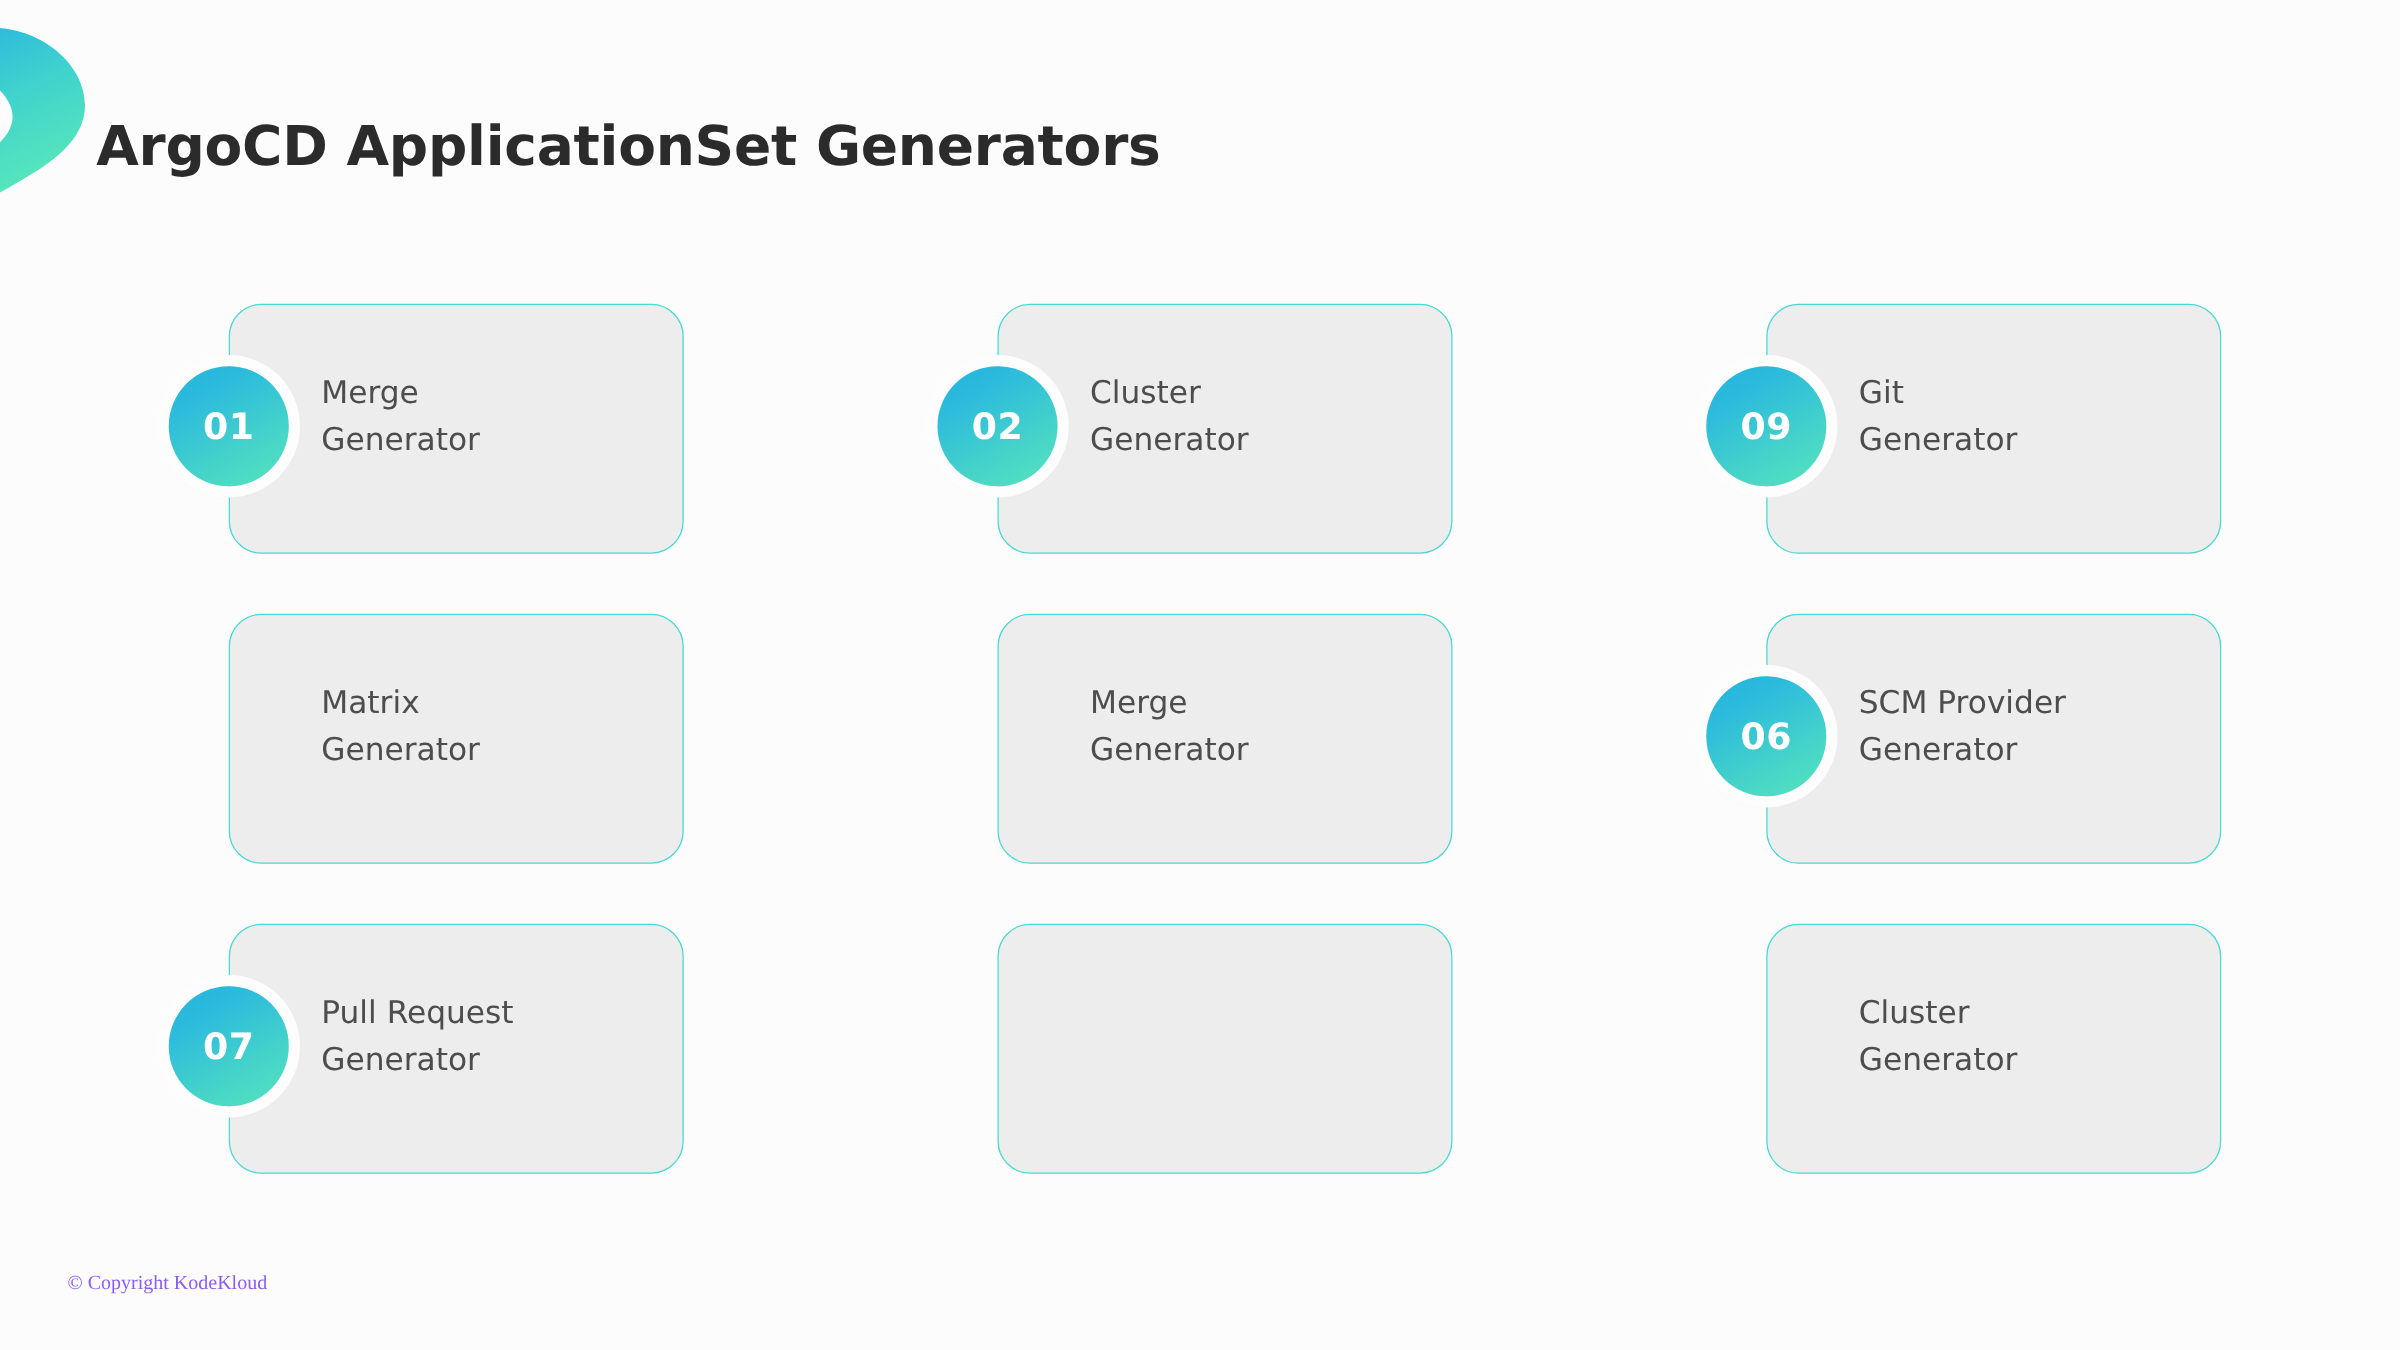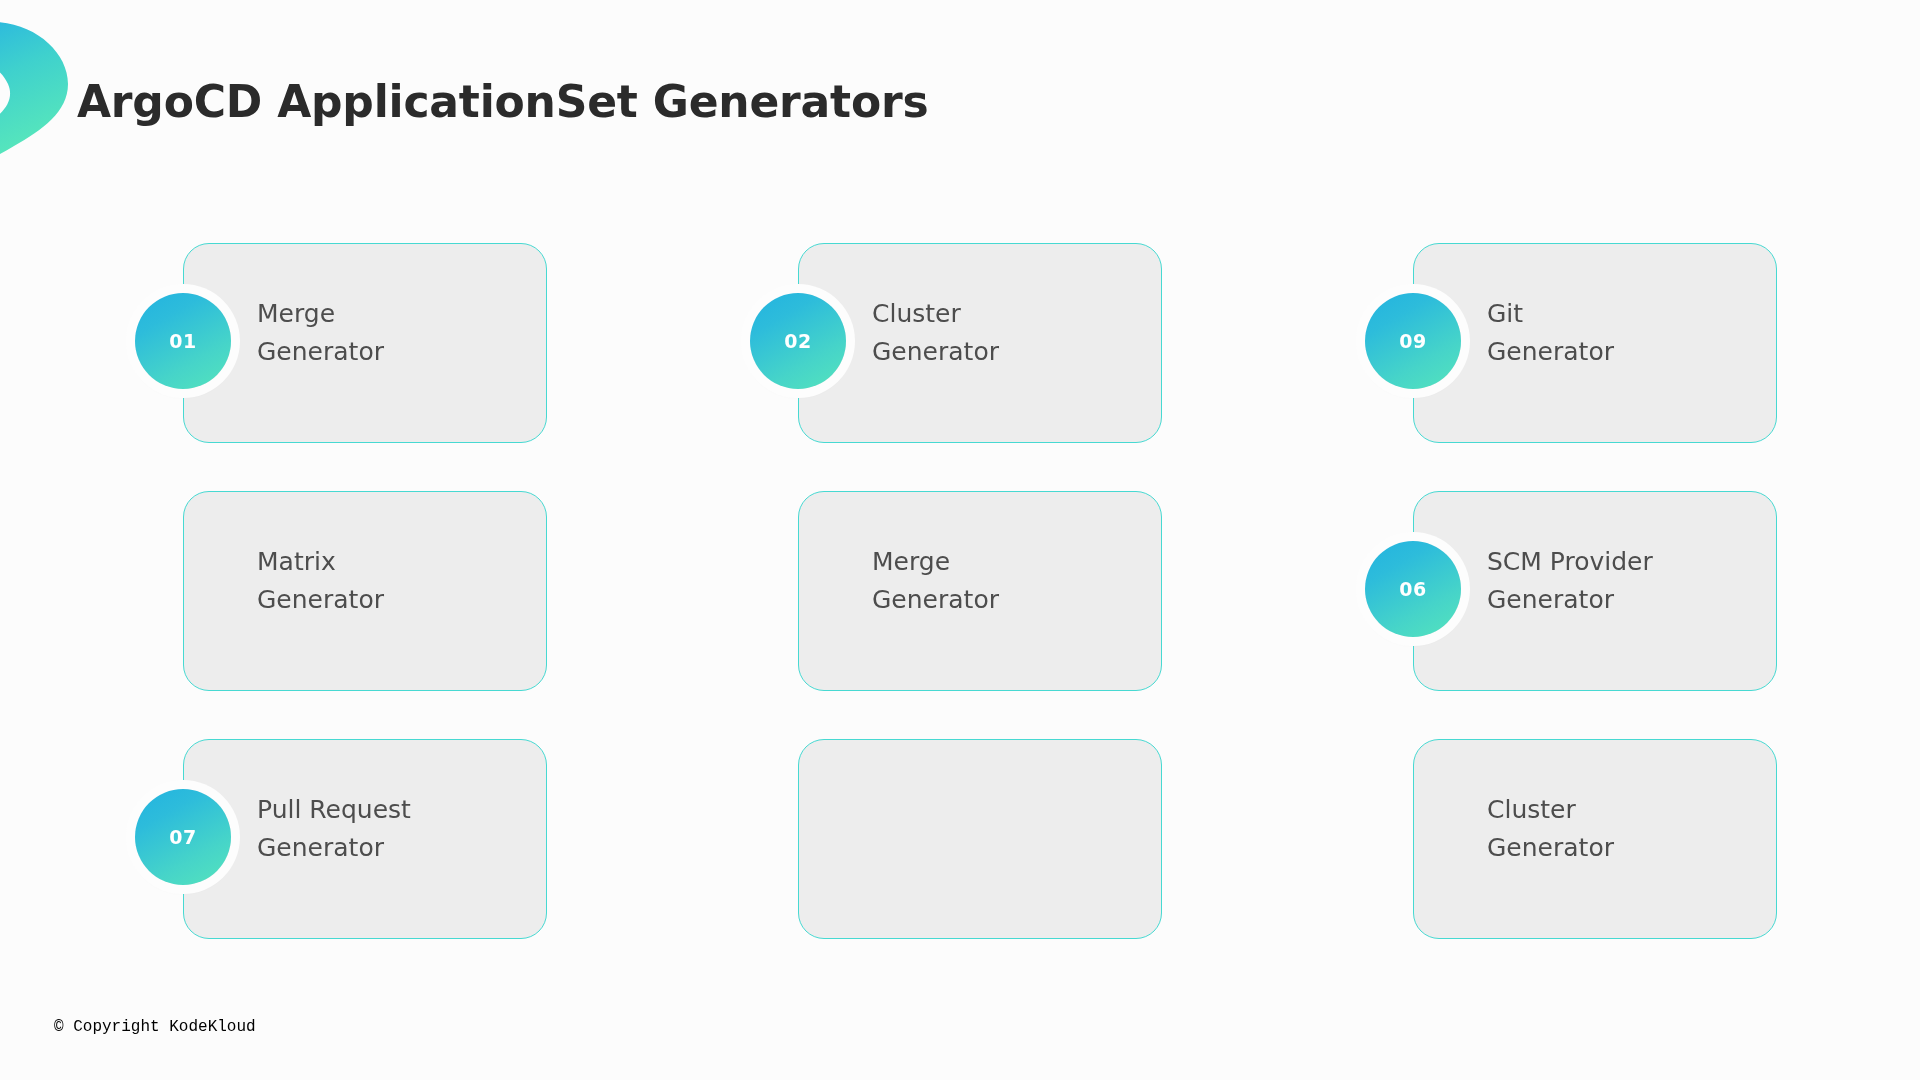--- a/index.html
+++ b/index.html
@@ -19,21 +19,21 @@
   .chevron-deco {
     position:absolute;
     left:-44px; top:22px;
     width:112px; height:146px;
     pointer-events:none;
   }
 
   
   .slide-title {
     position:absolute;
-    left:77px; top:76px;
+    left:77px; top:92px;
     font-size:44px;
     font-weight:700;
     color:#2b2b2b;
     letter-spacing:-0.2px;
     white-space:nowrap;
     font-family:"DejaVu Sans", sans-serif;
   }
 
   
   .card-grid {
@@ -66,21 +66,21 @@
     width:96px; height:96px;
     border-radius:50%;
     background:linear-gradient(150deg,#22b3e0 0%, #2dbcdb 28%, #46d4c9 68%, #55e4bc 100%);
     box-shadow:0 0 0 9px #fdfdfd, 0 3px 9px rgba(0,0,0,0.10);
     display:flex;
     align-items:center;
     justify-content:center;
     z-index:3;
   }
   .card-badge-num {
-    font-size:19px;
+    font-size:29px;
     font-weight:700;
     color:#ffffff;
     letter-spacing:0.5px;
     line-height:1;
     font-family:"DejaVu Sans", sans-serif;
   }
   .card-text {
     position:absolute;
     left:122px; top:52px;
     width:275px;
@@ -90,22 +90,22 @@
     z-index:2;
     font-family:"DejaVu Sans", sans-serif;
   }
   .card-text .l2 { display:block; }
 
   
   .footer-copyright {
     position:absolute;
     left:54px; top:1018px;
     font-size:16px;
-    color:#000000;
-    font-family:Liberation Mono, monospace;
+    color:#8b5cf6;
+    font-family:Liberation Serif, serif;
   }
 </style>
 </head>
 <body>
 
 <div class="slide">
 
   <svg class="chevron-deco" viewBox="0 0 112 146" aria-hidden="true">
     <defs>
       <linearGradient id="chevGrad" x1="0" y1="0" x2="0.35" y2="1">

